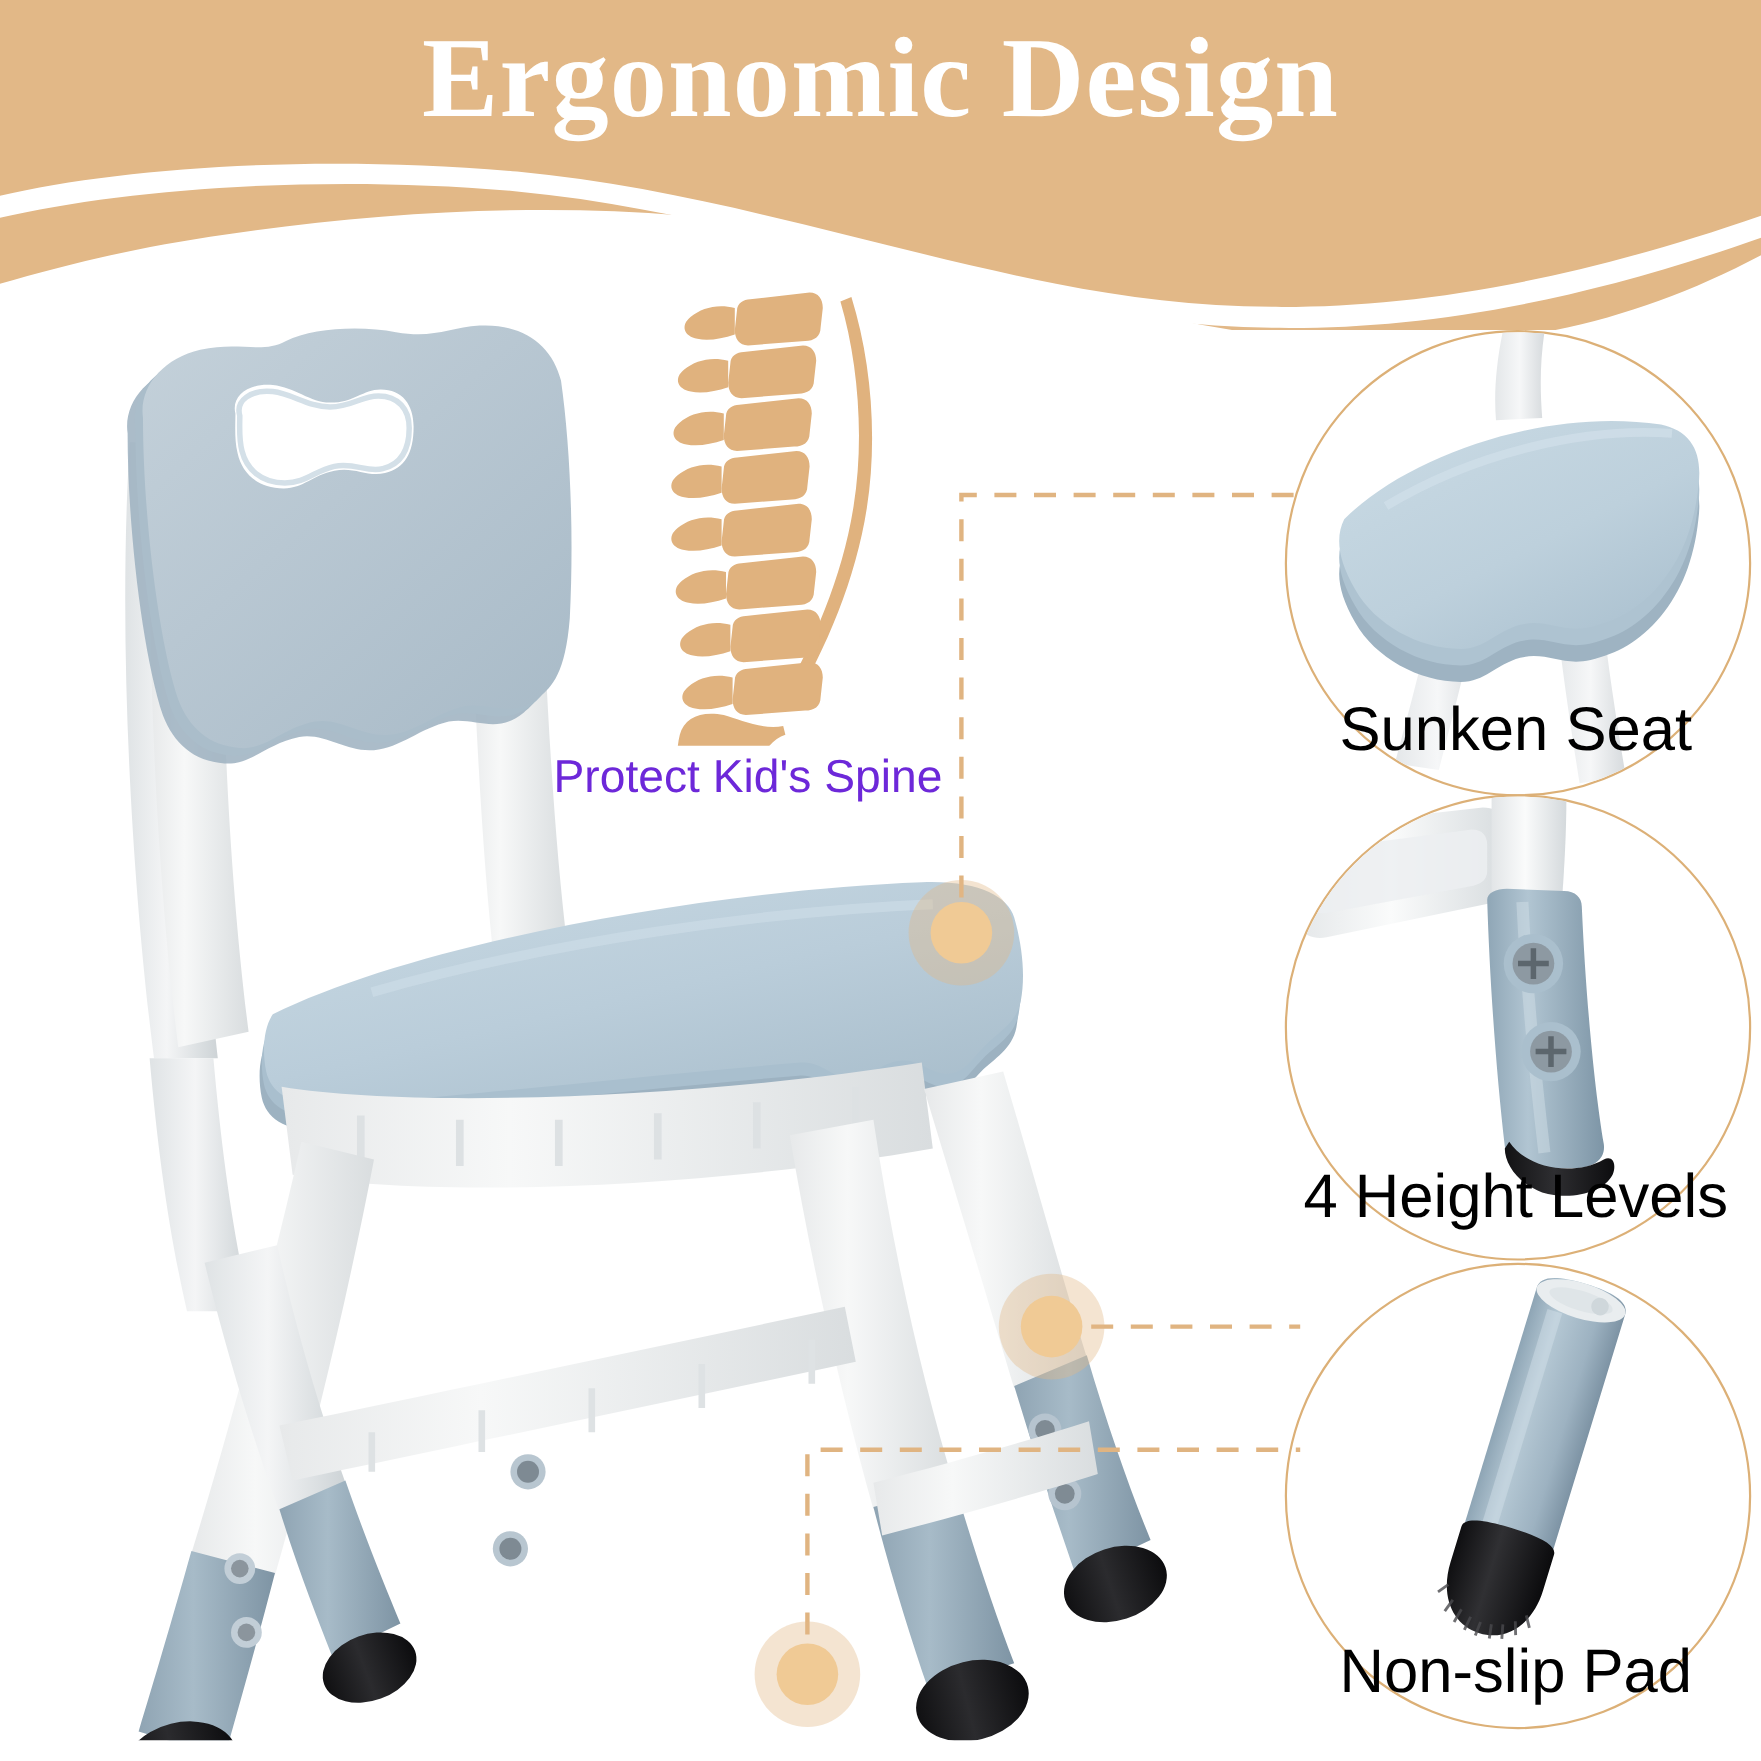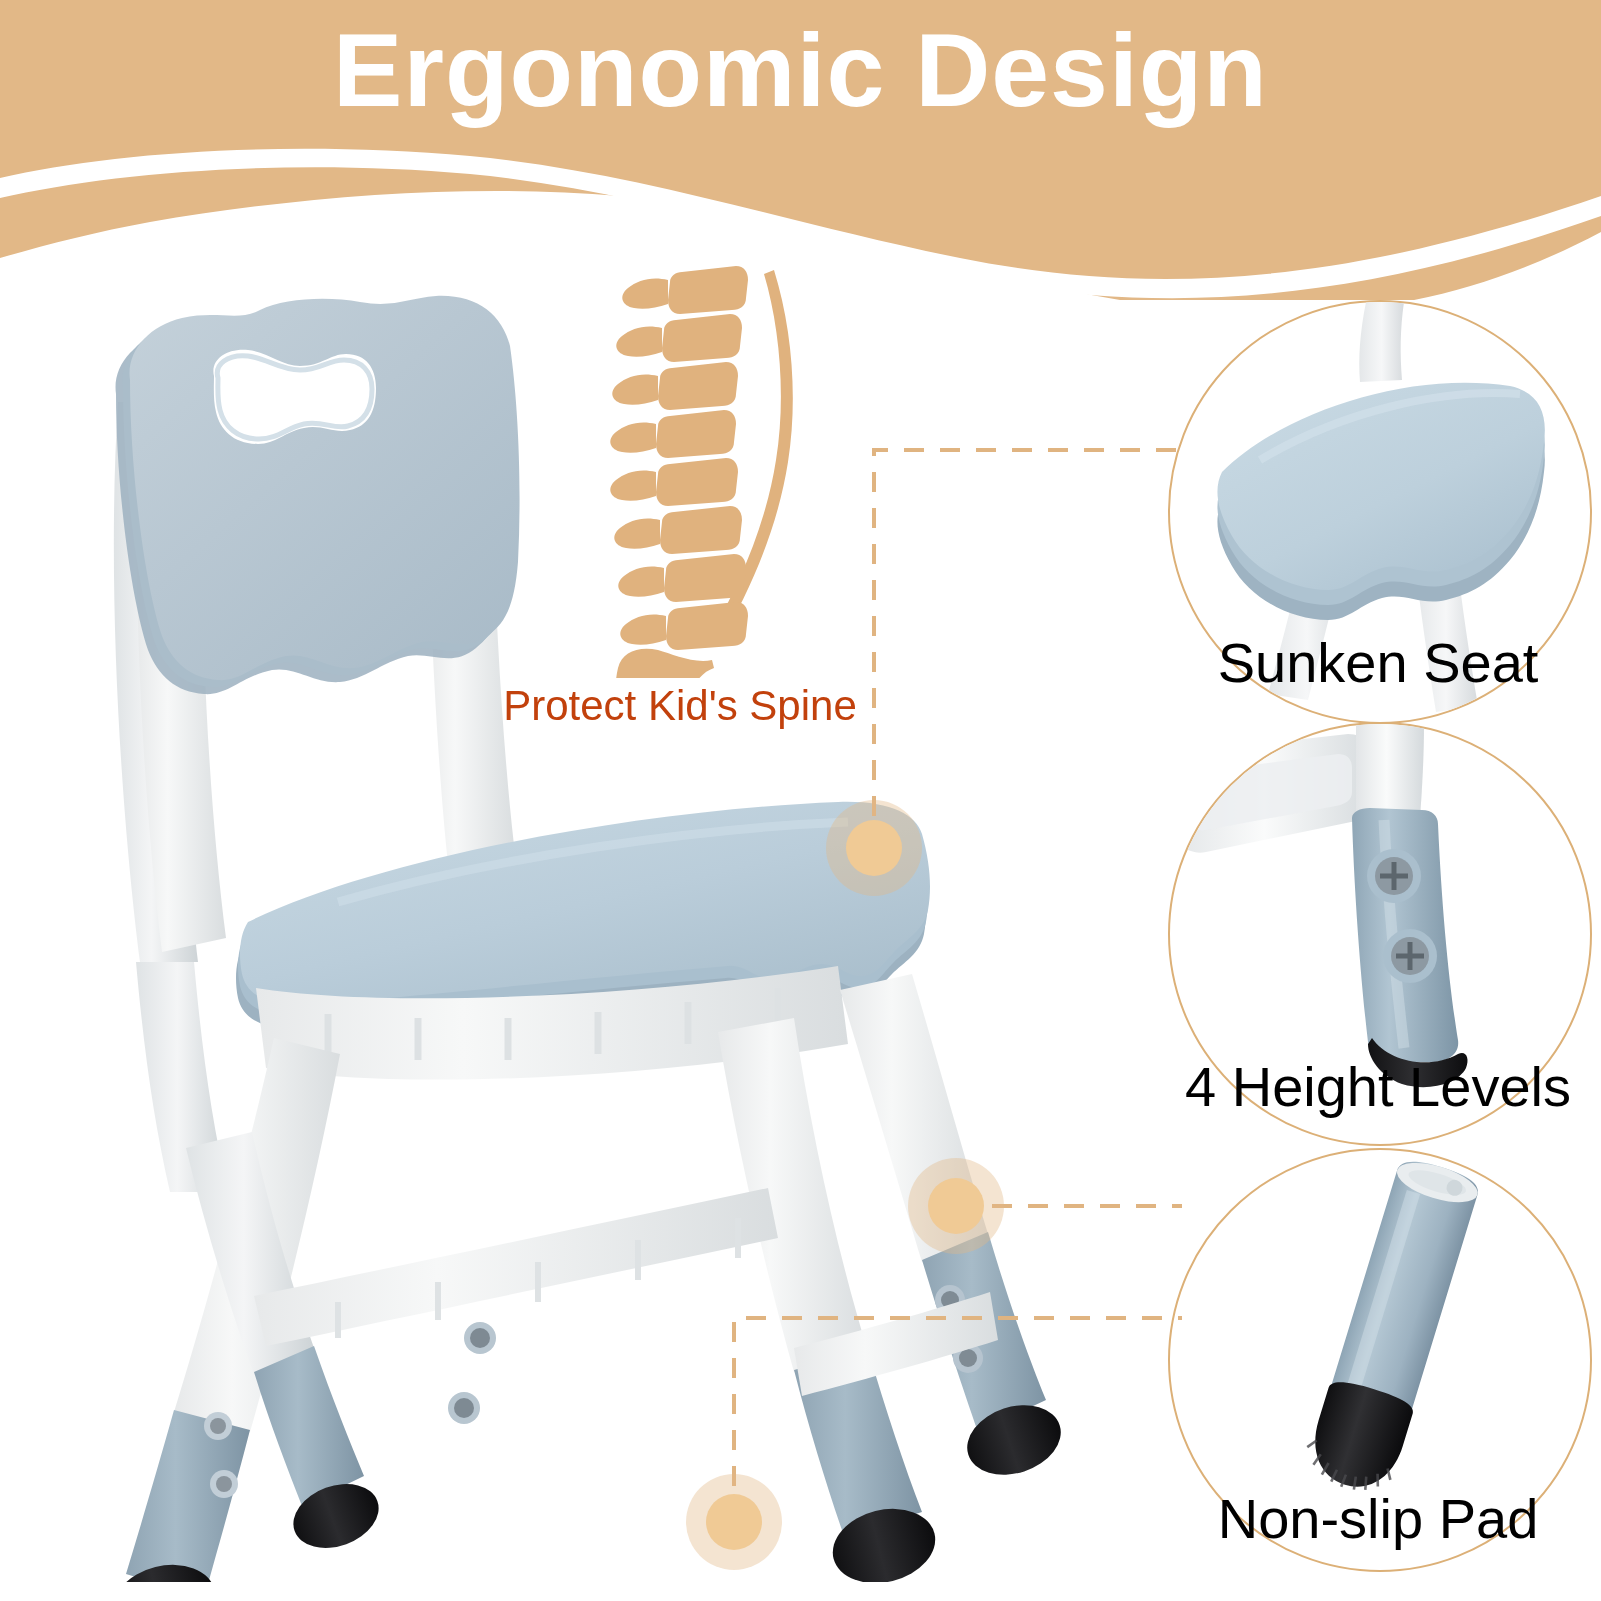--- a/index.html
+++ b/index.html
@@ -4,33 +4,33 @@
 <style>
   html,body{margin:0;padding:0;background:#fff;}
   body{width:1601px;height:1601px;position:relative;overflow:hidden;
        font-family:"Liberation Sans",sans-serif;}
 
   
   #header-banner{position:absolute;left:0;top:0;width:1601px;height:300px;overflow:hidden;}
   #header-banner svg{position:absolute;left:0;top:0;}
   #header-title{position:absolute;left:0;top:16px;width:1601px;text-align:center;
       font-size:104px;line-height:1.05;color:#ffffff;font-weight:700;
-      letter-spacing:1px;font-family:Liberation Sans, sans-serif;}
+      letter-spacing:1px;font-family:Liberation Serif, serif;}
 
   
   #stage{position:absolute;left:0;top:0;width:1601px;height:1601px;}
 
   
   #chair-illustration{position:absolute;left:78px;top:262px;width:1000px;height:1320px;}
 
   
   #spine-feature{position:absolute;left:470px;top:258px;width:420px;height:500px;}
   #spine-icon{position:absolute;left:60px;top:0;width:300px;height:420px;}
   #spine-label{position:absolute;left:-10px;top:424px;width:440px;text-align:center;
-      font-size:42px;color:#c2410c;white-space:nowrap;}
+      font-size:42px;color:#6d28d9;white-space:nowrap;}
 
   
   .callout{position:absolute;width:420px;}
   .callout .ring{position:absolute;left:0;top:0;width:420px;height:420px;
       border-radius:50%;border:2px solid #dcb077;overflow:hidden;background:#fff;}
   .callout .ring svg{position:absolute;left:0;top:0;}
   .callout .clabel{position:absolute;left:0;width:420px;text-align:center;
       font-size:56px;color:#000000;white-space:nowrap;}
 
   #callout-sunken-seat{left:1168px;top:300px;}

